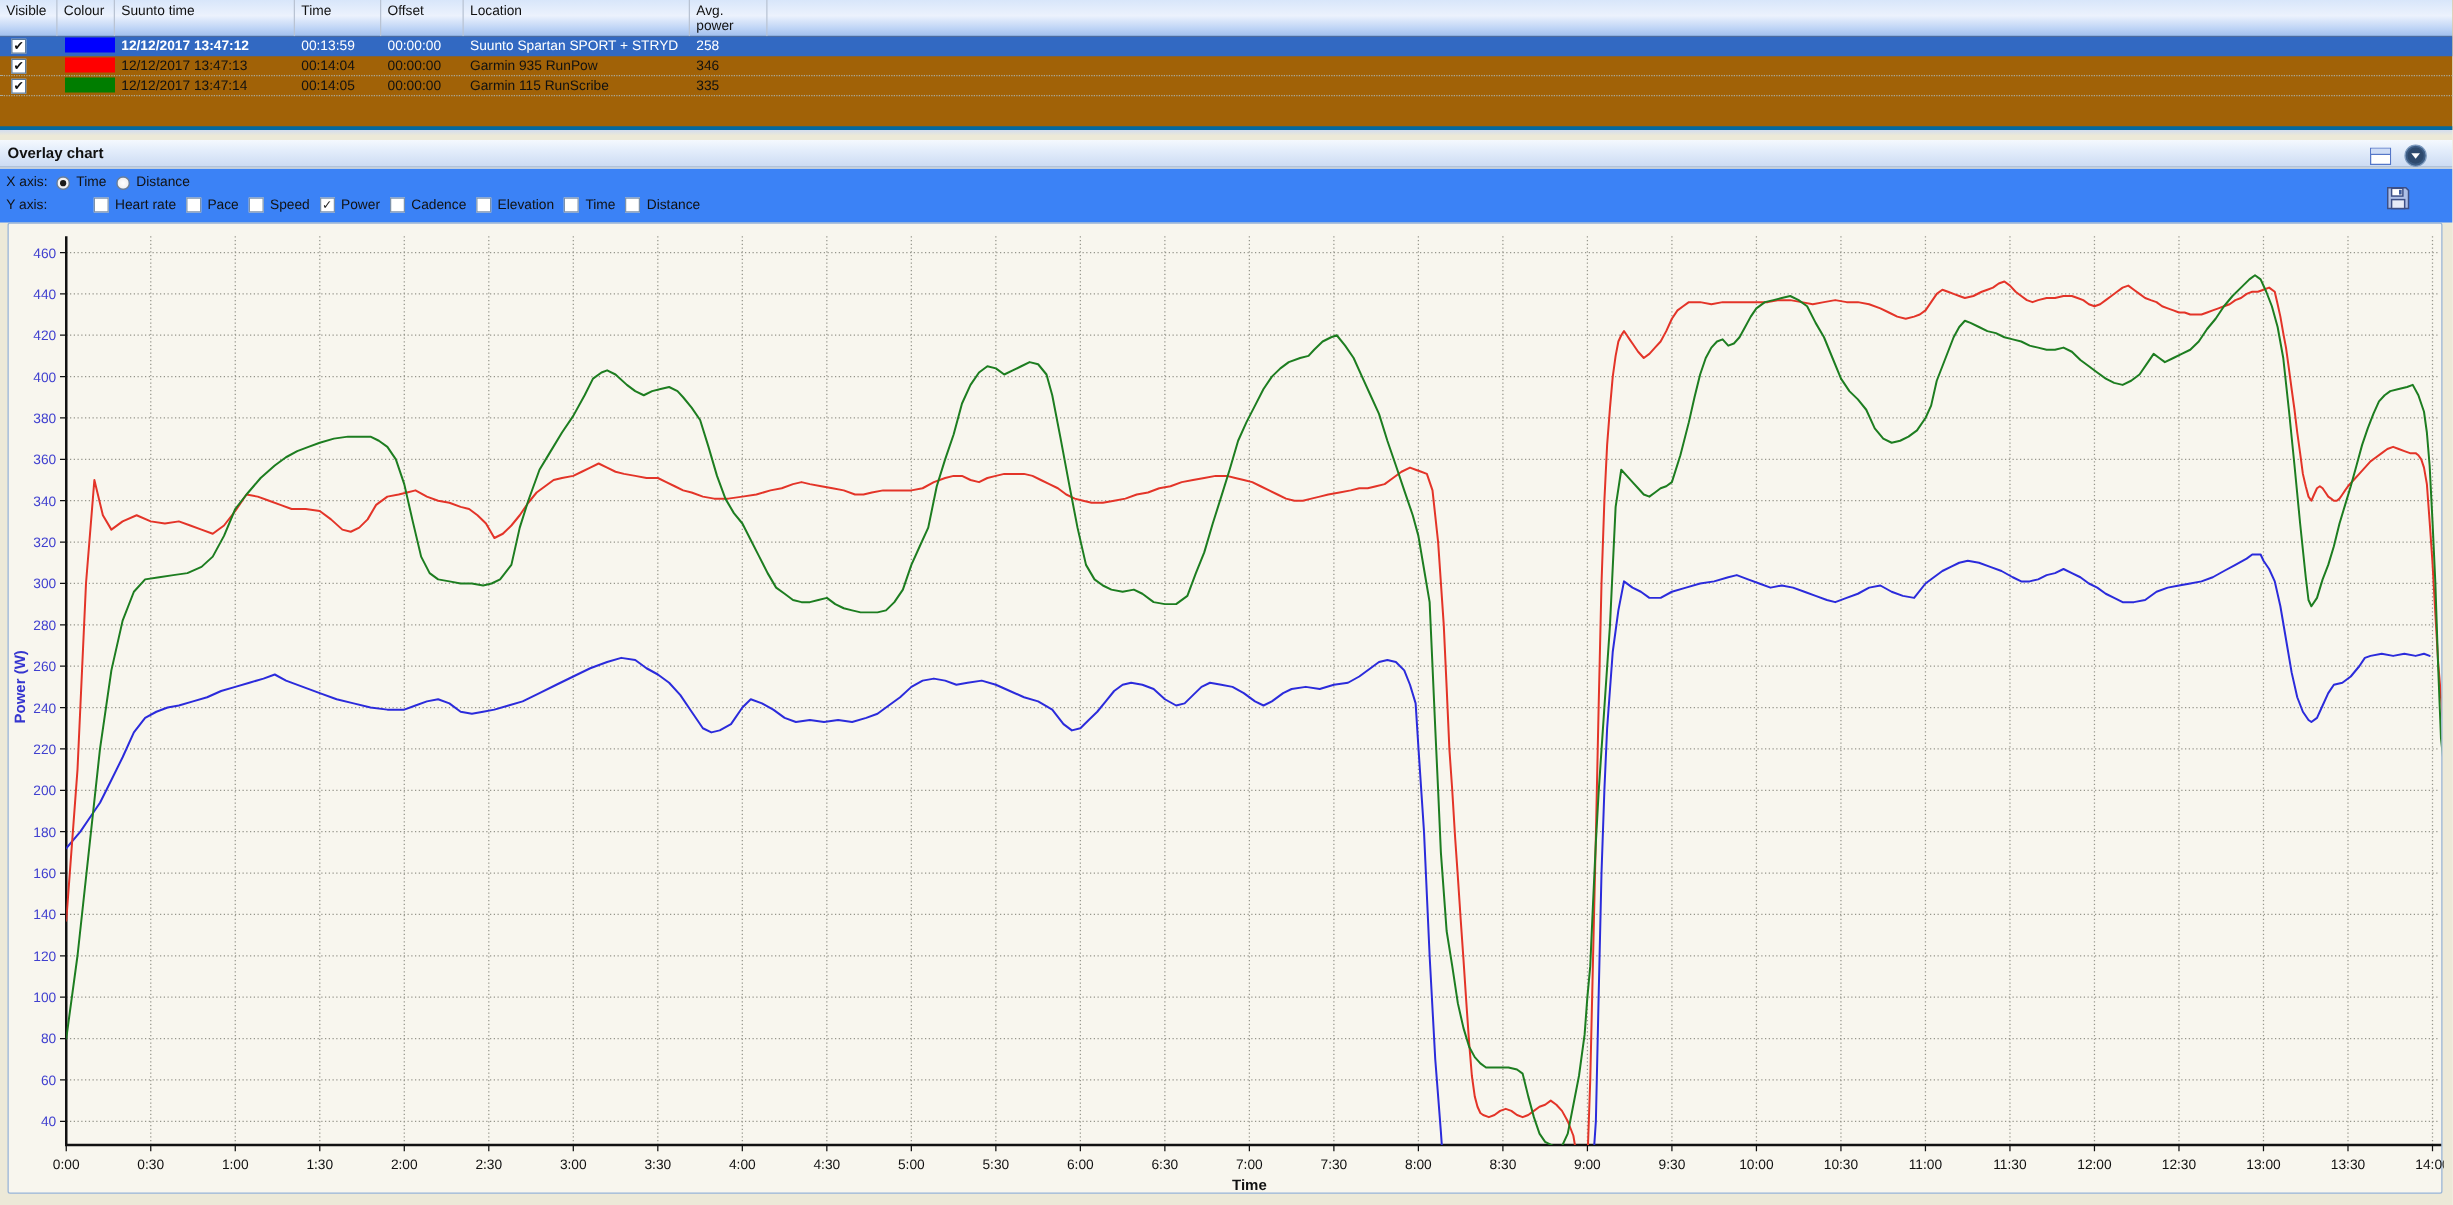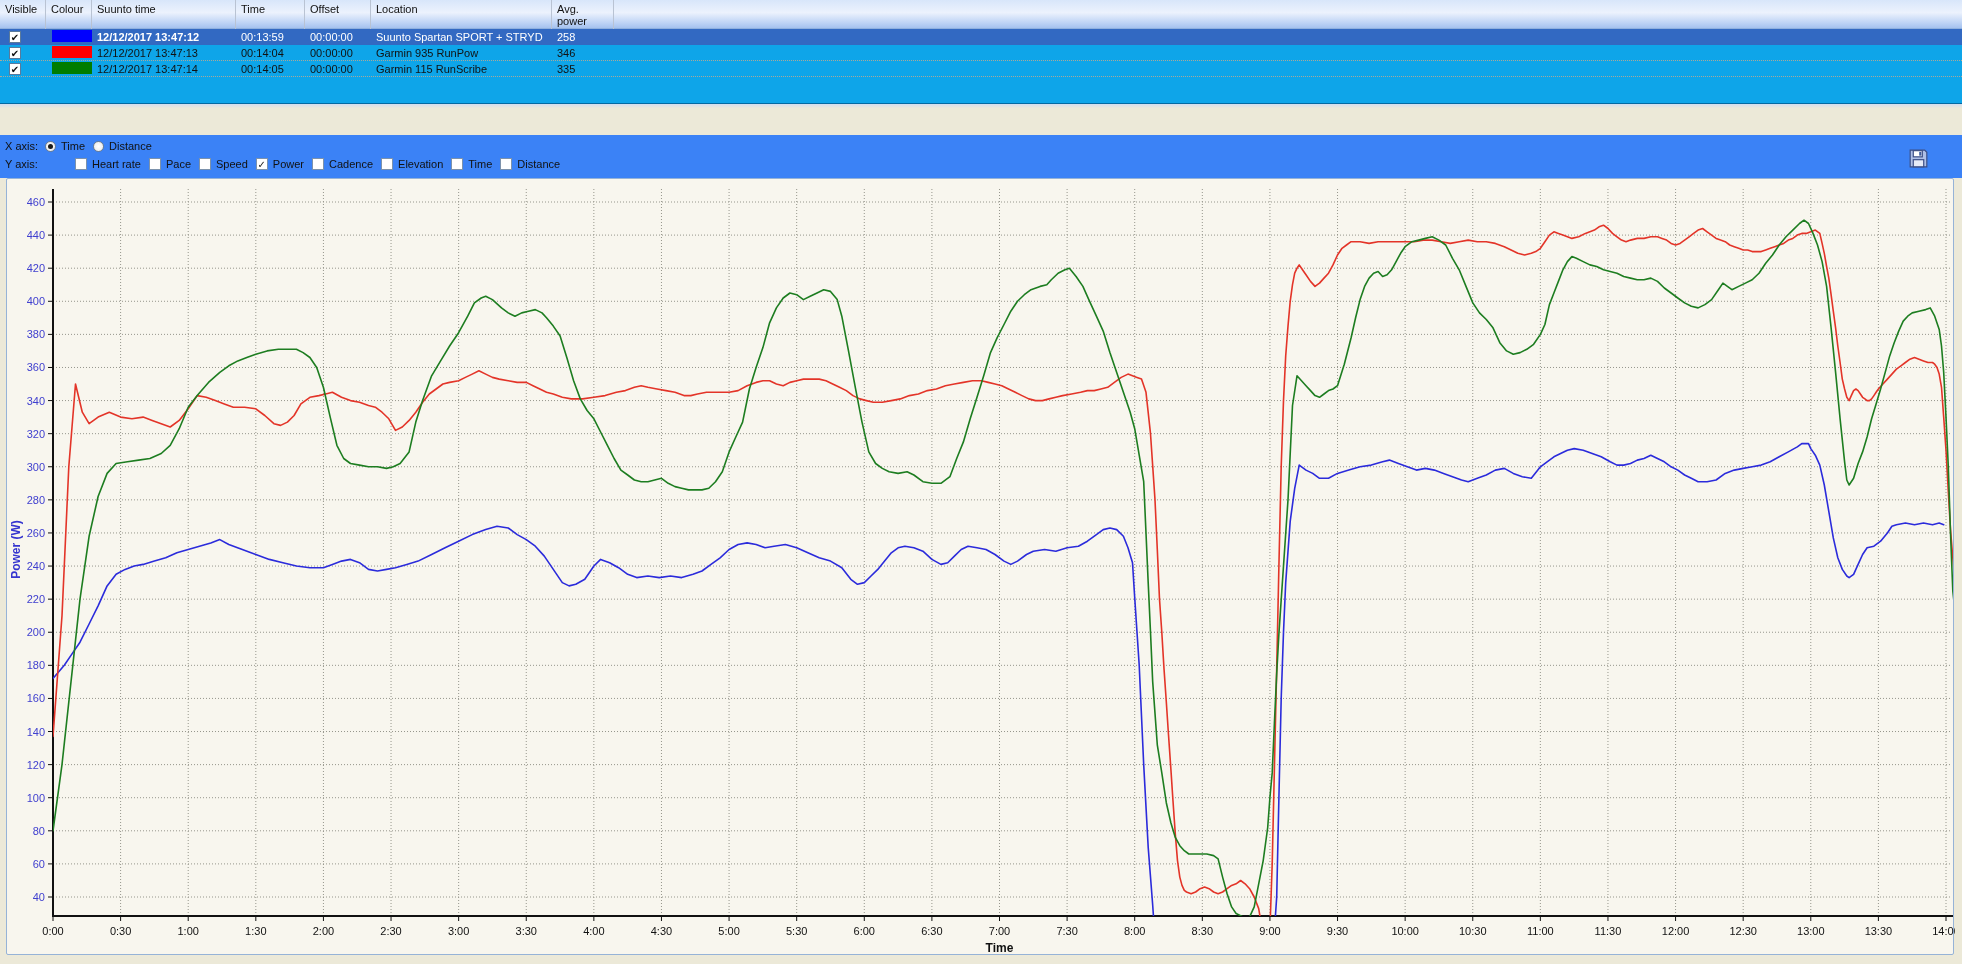--- a/index.html
+++ b/index.html
@@ -3,21 +3,21 @@
 <meta charset="utf-8">
 <style>
   * { margin:0; padding:0; box-sizing:border-box; }
   html,body { width:1962px; height:964px; overflow:hidden;
     font-family:"Liberation Sans","DejaVu Sans",sans-serif; font-size:11px; color:#111;
     background:#ece9d8; }
   .app { position:relative; width:1962px; height:964px; }
 
   
   .table-area { position:absolute; left:0; top:0; width:1962px; height:104px;
-    background:#0ea5e9; border-bottom:1px solid #0369a1; }
+    background:#a16207; border-bottom:3px solid #0369a1; }
   .grid-header { position:absolute; left:0; top:0; width:1962px; height:29px;
     background:linear-gradient(#d8e6fa,#ecf2fd 45%,#bdd3f5 82%,#a5c2ef);
     border-bottom:1px solid #8fb0de; display:flex; }
   .grid-header .hcell { height:29px; padding:3px 4px 0 5px; border-right:1px solid #b9c3d3;
     overflow:hidden; line-height:12px; }
   .grid-rows { position:absolute; left:0; top:29px; width:1962px; }
   .grid-row { display:flex; height:16px; align-items:center; background:transparent; }
   .grid-row.dotted { border-bottom:1px dotted #a9a99a; }
   .grid-row.selected { background:#3269c2; color:#fff; }
   .cell { height:16px; padding:1px 4px 0 5px; overflow:hidden; white-space:nowrap; line-height:14px; }
@@ -105,20 +105,39 @@
           <div class="cell" style="width: 69px;">00:14:05</div>
           <div class="cell" style="width: 66px;">00:00:00</div>
           <div class="cell" style="width: 181px;">Garmin 115 RunScribe</div>
           <div class="cell" style="width: 62px;">335</div>
         </div>
       </div>
   </div>
 
   <div class="splitter"></div>
 
+  <div class="overlay-bar">
+    <span class="title">Overlay chart</span>
+    <span class="bar-icons">
+      <span title="">
+        <svg width="17" height="14">
+            <rect x="0.5" y="0.5" width="16" height="13" fill="#ffffff" stroke="#5577c8"></rect>
+            <rect x="1" y="1" width="15" height="4" fill="#cddcf6"></rect>
+            <line x1="0.5" y1="5.5" x2="16.5" y2="5.5" stroke="#5577c8"></line>
+          </svg>
+      </span>
+      <span>
+        <svg width="19" height="19">
+            <circle cx="9.5" cy="9.5" r="8.5" fill="#3d5d85" stroke="#7f9cc0"></circle>
+            <circle cx="9.5" cy="9.5" r="6.5" fill="#2e4a6e"></circle>
+            <path d="M6 7.5l3.5 4.5L13 7.5z" fill="#ffffff"></path>
+          </svg>
+      </span>
+    </span>
+  </div>
 
   <div class="controls">
     <div class="ctl-row xrow">
       <span class="ctl-label">X axis:</span>
       <span id="x-opts" style="display:flex;align-items:center;">
           <span class="opt">
             <span class="radio sel"></span>
             <span>Time</span>
           </span>
           <span class="opt">

